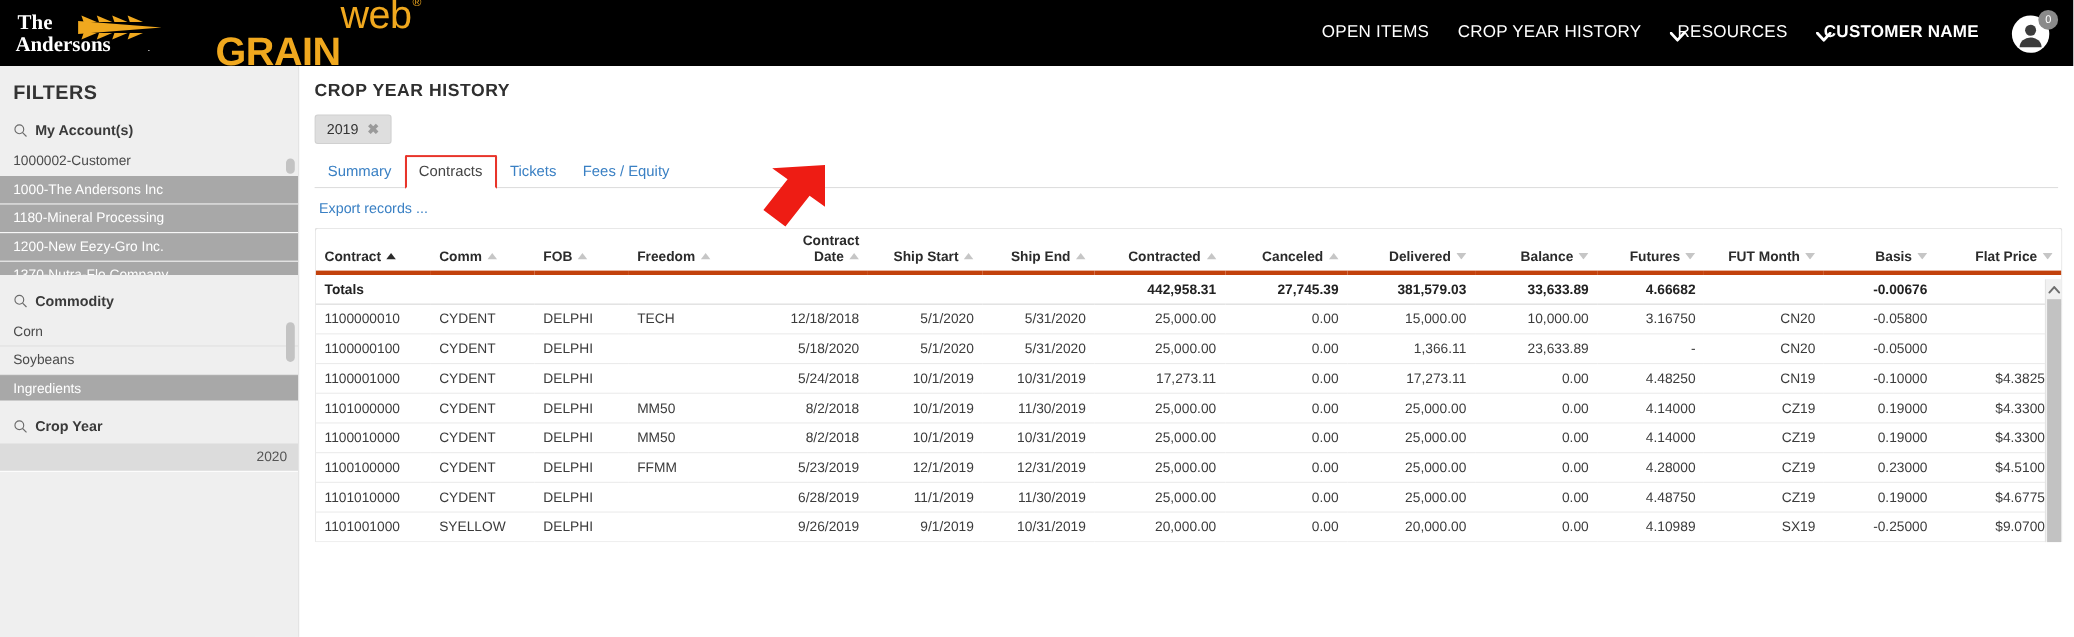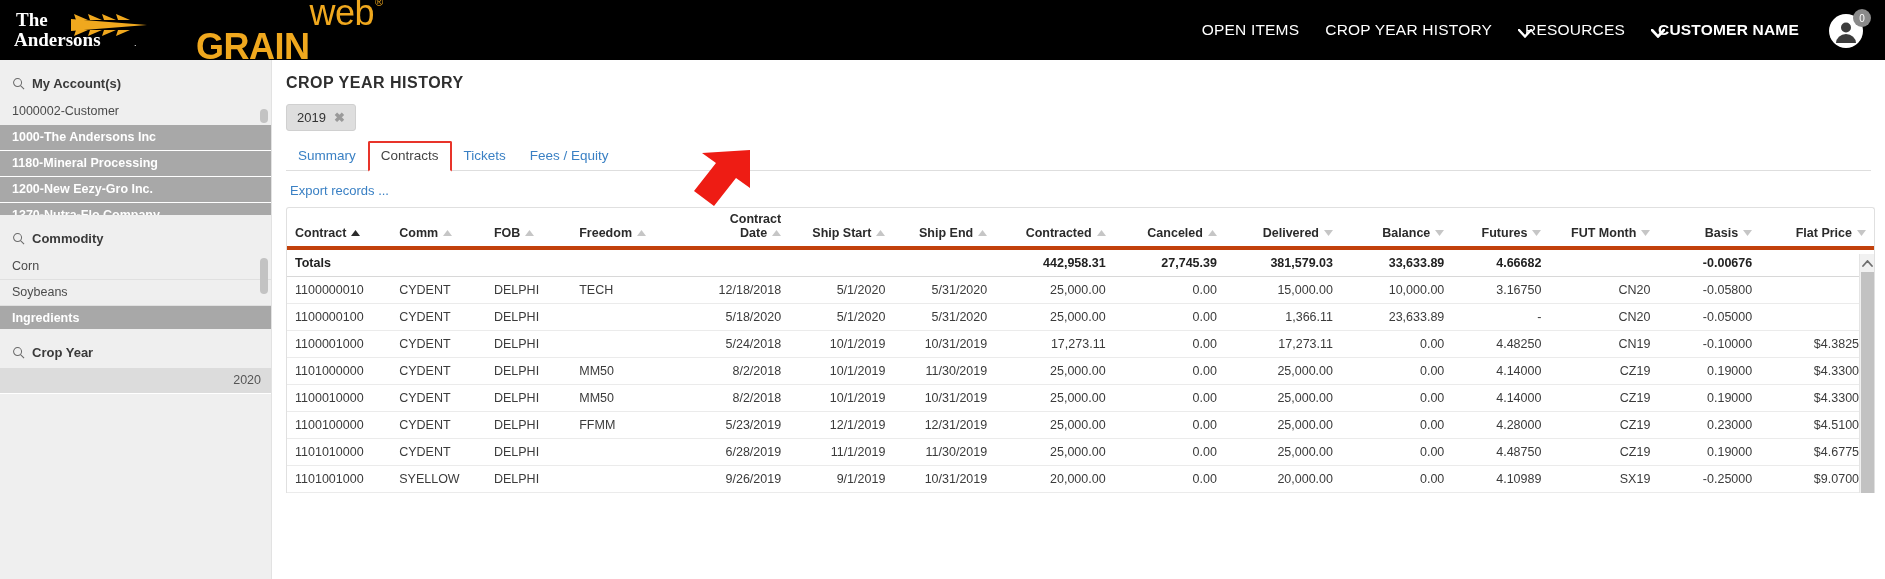--- a/index.html
+++ b/index.html
@@ -78,21 +78,21 @@
     display: flex; align-items: center; gap: 7px;
     padding: 16px 0 8px 12px; font-size: 13px; font-weight: bold; color: #3a3a3a;
   }
   .srch-icon { width: 13px; height: 13px; display:block; }
   .opt {
     font-size: 12.5px; color: #4b4b4b;
     padding: 5px 10px 5px 12px; line-height: 15px;
     border-bottom: 1px solid #ffffff;
     cursor: pointer; white-space: nowrap; overflow: hidden;
   }
-  .opt.sel { background: #a8a8a8; color: #ffffff; font-weight: bold; }
+  .opt.sel { background: #a8a8a8; color: #ffffff; }
   .opt.plain { background: transparent; border-bottom: 1px solid transparent; }
   .opt.light-div { border-bottom: 1px solid #e0e0e0; }
   .opt.grey-bg { background: #dcdcdc; color: #555; }
   .opt.green { background: #11a14b; color: #ffffff; text-align: right; font-weight: normal; }
   .opt.right { text-align: right; }
   .scroll-thumb {
     position: absolute; right: 3px; width: 8px; border-radius: 4px;
     background: #c3c3c3;
   }
   .acct-clip { height: 116px; overflow: hidden; position: relative; }
@@ -245,20 +245,21 @@
         </svg>
       </div>
       <div class="avatar-badge">0</div>
     </div>
   </div>
 </div>
 
 <div class="body-wrap">
 
   <div class="sidebar">
+    <div class="filters-title">FILTERS</div>
 
     <div class="filter-head">
       <svg class="srch-icon" viewBox="0 0 14 14">
         <circle cx="6" cy="6" r="4.3" stroke="#6a6a6a" stroke-width="1.1" fill="none"></circle>
         <line x1="9.2" y1="9.2" x2="13" y2="13" stroke="#6a6a6a" stroke-width="1.1"></line>
       </svg>
       <span>My Account(s)</span>
     </div>
     <div class="acct-clip">
       <div class="opt plain">1000002-Customer</div>

